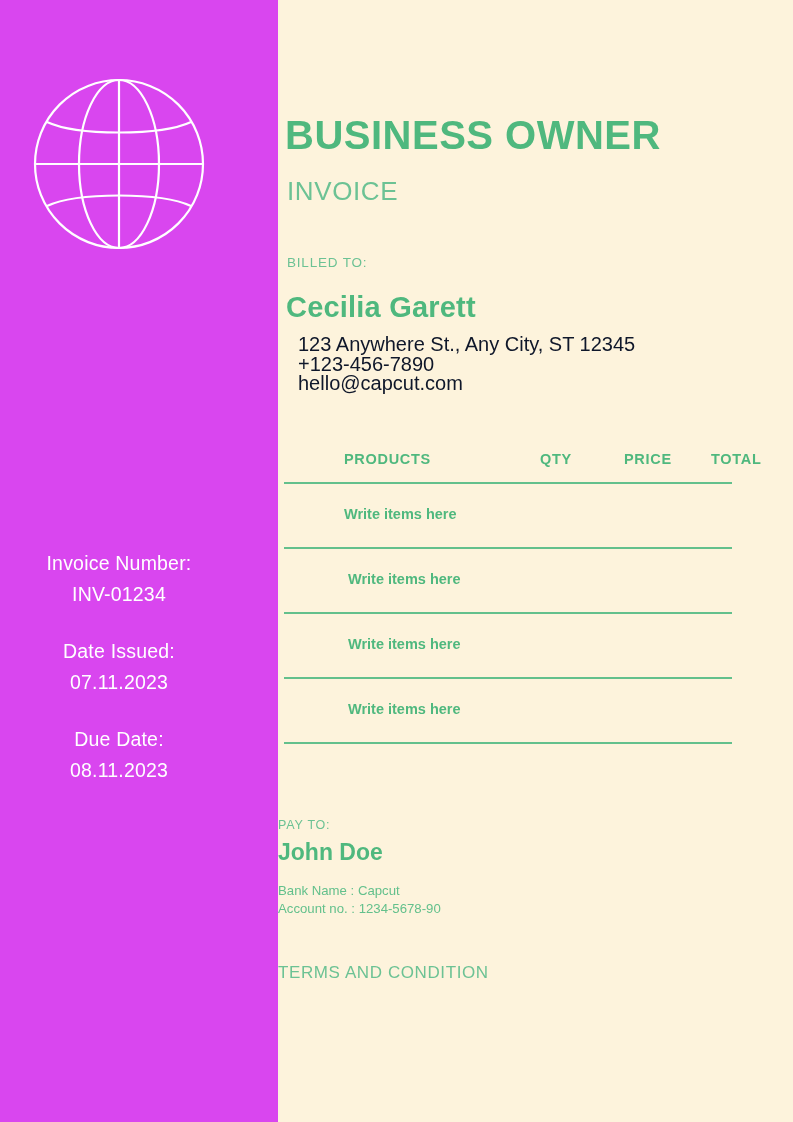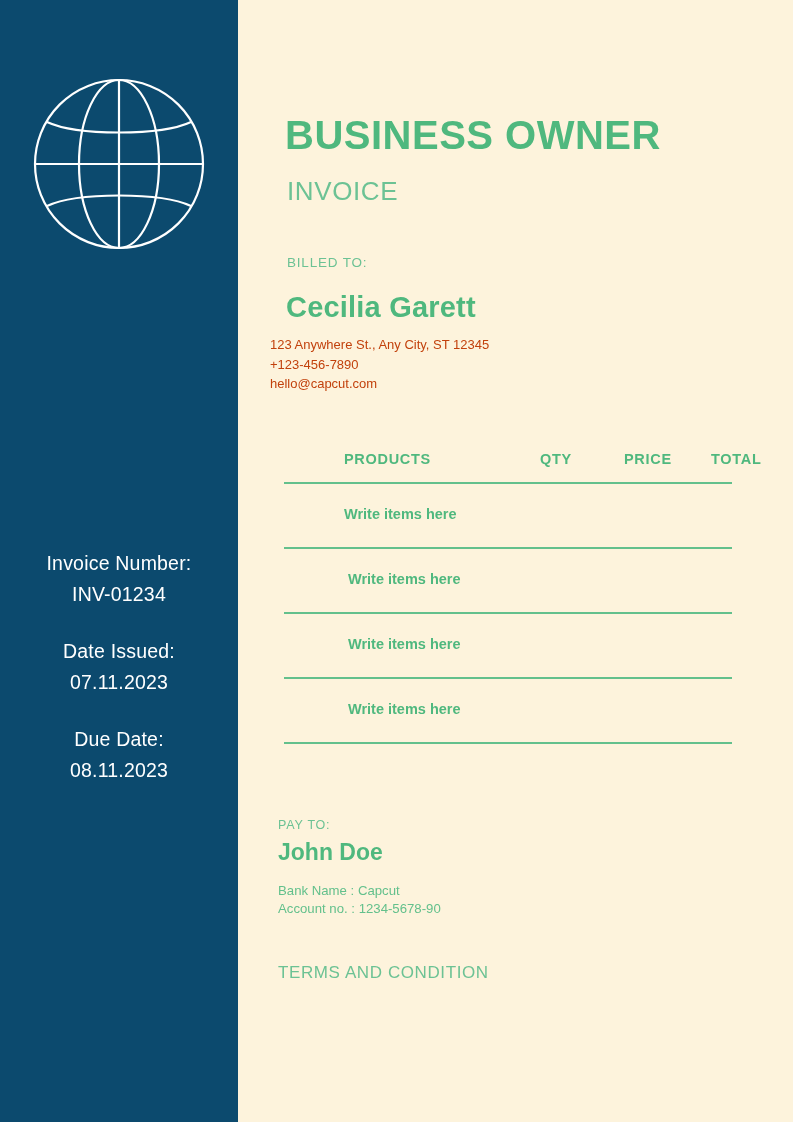--- a/index.html
+++ b/index.html
@@ -19,22 +19,23 @@
     height: 1122px;
     background: #fdf3dc;
   }
   
   .sidebar {
     position: absolute;
     left: 0;
     top: 0;
     width: 238px;
     height: 1122px;
-    background: #0c4a6e;
+    background: #d946ef;
     color: #ffffff;
+    padding-left: 40px;
   }
   .globe {
     position: absolute;
     left: 33px;
     top: 78px;
     width: 172px;
     height: 172px;
   }
   .meta {
     position: absolute;
@@ -96,25 +97,25 @@
     position: absolute;
     left: 48px;
     top: 291px;
     font-size: 29px;
     font-weight: bold;
     color: #4fb87e;
     letter-spacing: 0.2px;
   }
   .client-lines {
     position: absolute;
-    left: 32px;
+    left: 60px;
     top: 335px;
-    font-size: 13px;
+    font-size: 20px;
     line-height: 19.5px;
-    color: #c2410c;
+    color: #0f172a;
   }
   
   .table {
     position: absolute;
     left: 46px;
     top: 444px;
     width: 448px;
   }
   .thead {
     position: relative;

